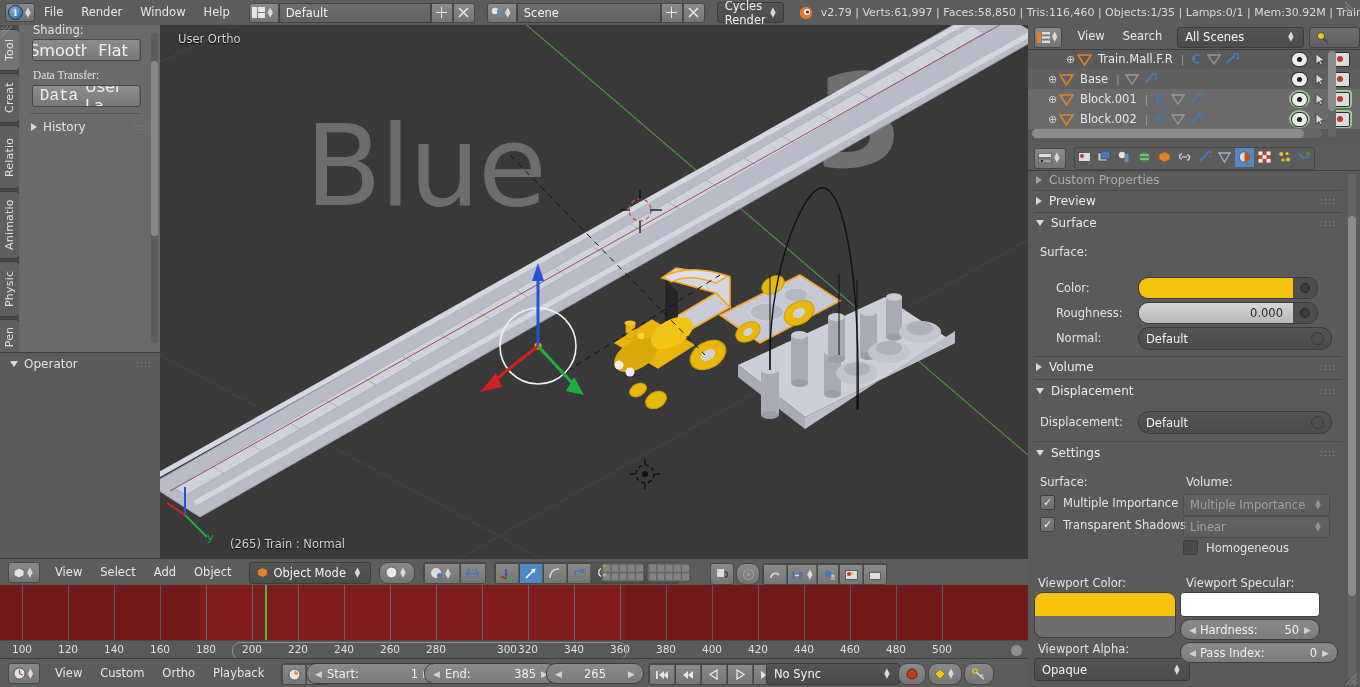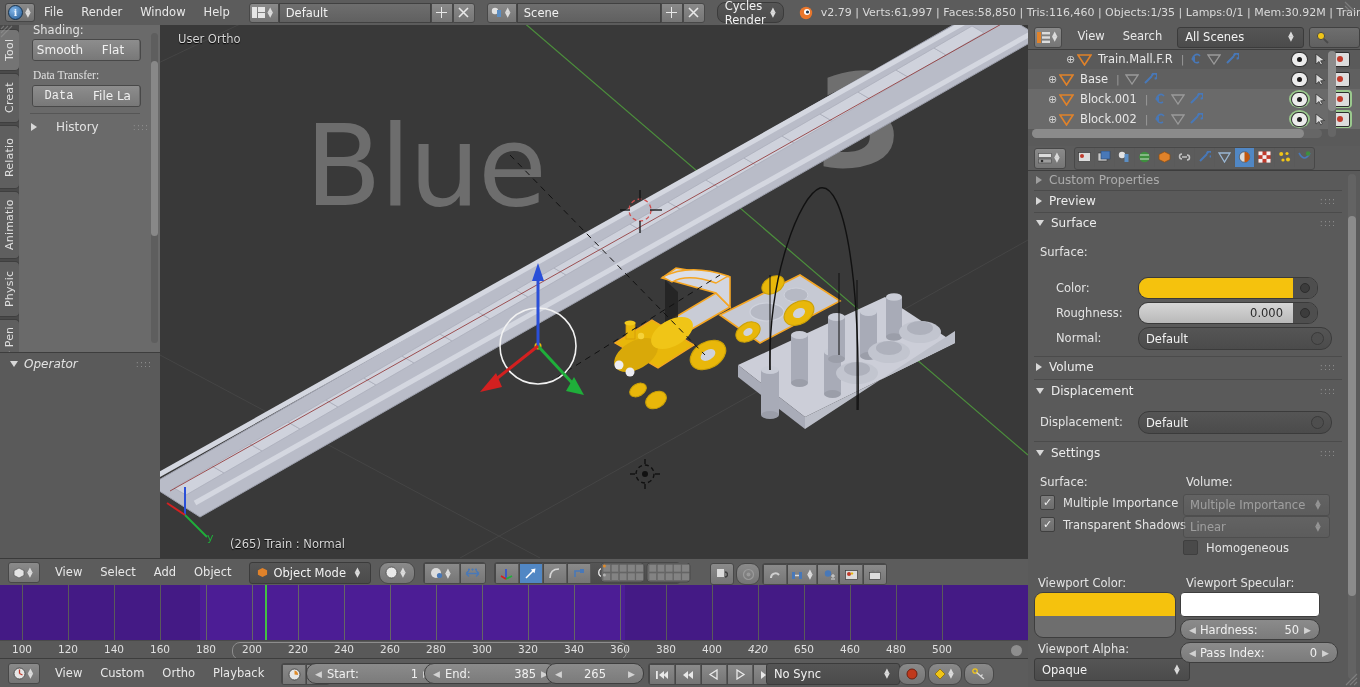--- a/index.html
+++ b/index.html
@@ -6,21 +6,21 @@
   body{width:1360px;height:687px;overflow:hidden;
        font-family:"DejaVu Sans","Liberation Sans",sans-serif;
        font-size:11px;color:#e6e6e6;-webkit-font-smoothing:antialiased;}
   #root{position:relative;width:1360px;height:687px;}
   .abs{position:absolute;}
   .menu-txt{color:#e8e8e8;font-size:11.5px;line-height:1;}
   .menu-item{display:inline-flex;align-items:center;height:19px;padding:0 9px;cursor:default;}
 
   .btn{background:linear-gradient(#8d8d8d,#787878);border:1px solid #474747;
        border-radius:3px;color:#f0f0f0;display:flex;align-items:center;
-       justify-content:center;font-size:12px;cursor:default;}
+       justify-content:center;font-size:16px;cursor:default;}
   .field{background:linear-gradient(#6e6e6e,#606060);border:1px solid #414141;
          border-radius:3px;color:#f2f2f2;display:flex;align-items:center;
          font-size:11.5px;padding:0 6px;cursor:default;}
   .field-dark{background:linear-gradient(#555,#4b4b4b);border:1px solid #3b3b3b;
          border-radius:3px;color:#f2f2f2;display:flex;align-items:center;
          font-size:11.5px;padding:0 7px;cursor:default;}
   .round{border-radius:9px;}
   .iconbtn{background:linear-gradient(#8a8a8a,#757575);border:1px solid #484848;
            display:flex;align-items:center;justify-content:center;cursor:default;}
   .grp{display:flex;border:1px solid #484848;border-radius:3px;overflow:hidden;}
@@ -94,21 +94,21 @@
   .sect{position:absolute;left:8px;width:300px;height:19px;display:flex;align-items:center;
         color:#ececec;font-size:12px;}
   .sepline{position:absolute;left:6px;width:308px;height:1px;background:#4b4b4b;}
   .rowlbl{position:absolute;color:#e4e4e4;font-size:11.5px;}
   .chk{width:13px;height:13px;background:linear-gradient(#7d7d7d,#6c6c6c);
        border:1px solid #3f3f3f;border-radius:2px;display:flex;align-items:center;
        justify-content:center;color:#f2f2f2;font-size:11px;line-height:1;}
   .disabled{opacity:.45;}
 
   
-  #timeline{left:0;top:585px;width:1028px;height:102px;background:#4c1d95;}
+  #timeline{left:0;top:585px;width:1028px;height:102px;background:#7f1d1d;}
   #tl-ruler{position:absolute;left:0;top:55px;width:1028px;height:18px;background:#595959;
             border-top:1px solid #4a4a4a;}
   .ticklbl{position:absolute;top:2px;color:#e0e0e0;font-size:10.5px;
            transform:translateX(-50%);}
   .vline{position:absolute;top:0;width:1px;height:55px;background:#656565;}
   #tl-header{position:absolute;left:0;top:73px;width:1028px;height:29px;background:#5c5c5c;
              display:flex;align-items:center;border-top:1px solid #3d3d3d;}
   .tlbtn{width:24px;height:19px;background:linear-gradient(#8a8a8a,#757575);
          border:1px solid #484848;display:flex;align-items:center;justify-content:center;
          font-size:9px;color:#f0f0f0;}
@@ -178,21 +178,21 @@
             <path d="M5 0h1v11h-1z M0 5h11v1h-11z" fill="#e8e8e8"></path>
           </svg>
       </div>
       <div class="iconbtn" style="width:20px;height:18px;border-radius:0 3px 3px 0;">
         <svg width="11" height="11" viewBox="0 0 11 11">
             <path d="M1 1 L10 10 M10 1 L1 10" stroke="#e8e8e8" stroke-width="1.6"></path>
           </svg>
       </div>
     </div>
 
-    <div class="field-dark" style="margin-left:12px;width:126px;height:19px;justify-content:space-between;border-radius:8px;">
+    <div class="field-dark" style="margin-left:12px;width:126px;height:19px;justify-content:space-between;">
       <span>Cycles Render</span>
       <span class="updown" style="flex-direction:column;">
           <span style="font-size:7px;">▲</span>
           <span style="font-size:7px;">▼</span>
         </span>
     </div>
 
     <div style="display:flex;align-items:center;margin-left:14px;">
       <svg width="16" height="15" viewBox="0 0 16 15">
         <circle cx="8" cy="8" r="6.2" fill="#e8762c"></circle>
@@ -215,43 +215,43 @@
     <div id="toolpanel">
       <div class="abs lbl" style="left:14px;top:-2px;">Shading:</div>
       <div class="abs grp" style="left:13px;top:14px;width:107px;height:20px;">
         <div class="btn" style="width:54px;height:100%;border:none;border-radius:0;">Smooth</div>
         <div class="btn" style="width:52px;height:100%;border:none;border-radius:0;">Flat</div>
       </div>
 
       <div class="abs lbl" style="left:14px;top:44px;font-family:Liberation Serif, serif;">Data Transfer:</div>
       <div class="abs grp" style="left:13px;top:60px;width:107px;height:20px;">
         <div class="btn" style="width:52px;height:100%;border:none;border-radius:0;font-family:Liberation Mono, monospace;">Data</div>
-        <div class="btn" style="width:54px;height:100%;border:none;border-radius:0;">File La</div>
+        <div class="btn" style="width:54px;height:100%;border:none;border-radius:0;">User La</div>
       </div>
 
       <div class="abs" style="left:11px;top:88px;width:110px;height:1px;background:#565656;"></div>
 
       <div class="abs" style="left:12px;top:93px;width:118px;height:18px;display:flex;align-items:center;justify-content:space-between;">
         <span style="display:flex;align-items:center;">
           <span class="tri tri-r"></span>
-          <span class="lbl" style="margin-left:19px;font-size:12px;">History</span>
+          <span class="lbl" style="margin-left:6px;font-size:12px;">History</span>
         </span>
         <span class="grip">::::</span>
       </div>
 
       <div class="abs" style="left:132px;top:8px;width:7px;height:310px;background:#5e5e5e;border-radius:4px;">
         <div style="position:absolute;left:0;top:28px;width:7px;height:175px;background:#888;border-radius:4px;"></div>
       </div>
     </div>
 
     <div id="operator">
       <div class="abs" style="left:10px;top:2px;width:142px;height:18px;display:flex;align-items:center;justify-content:space-between;">
         <span style="display:flex;align-items:center;">
           <span class="tri tri-d"></span>
-          <span class="lbl" style="margin-left:6px;font-size:12px;font-style:italic;">Operator</span>
+          <span class="lbl" style="margin-left:6px;font-size:12px;">Operator</span>
         </span>
         <span class="grip">::::</span>
       </div>
     </div>
   </div>
 
   <div id="viewport" class="abs">
     <svg width="868" height="533" viewBox="0 0 868 533">
       <rect x="0" y="0" width="868" height="533" fill="#393939"></rect>
 
@@ -1088,28 +1088,28 @@
       <div class="ticklbl" style="left:22px;">100</div>
       <div class="ticklbl" style="left:68px;">120</div>
       <div class="ticklbl" style="left:114px;">140</div>
       <div class="ticklbl" style="left:160px;">160</div>
       <div class="ticklbl" style="left:206px;">180</div>
       <div class="ticklbl" style="left:252px;">200</div>
       <div class="ticklbl" style="left:298px;">220</div>
       <div class="ticklbl" style="left:344px;">240</div>
       <div class="ticklbl" style="left:390px;">260</div>
       <div class="ticklbl" style="left:436px;">280</div>
-      <div class="ticklbl" style="left:482px;">300</div>
+      <div class="ticklbl" style="left:507px;">300</div>
       <div class="ticklbl" style="left:528px;">320</div>
       <div class="ticklbl" style="left:574px;">340</div>
       <div class="ticklbl" style="left:620px;text-align:right;">360</div>
       <div class="ticklbl" style="left:666px;">380</div>
       <div class="ticklbl" style="left:712px;">400</div>
-      <div class="ticklbl" style="left:758px;font-style:italic;">420</div>
-      <div class="ticklbl" style="left:804px;">650</div>
+      <div class="ticklbl" style="left:758px;">420</div>
+      <div class="ticklbl" style="left:804px;">440</div>
       <div class="ticklbl" style="left:850px;">460</div>
       <div class="ticklbl" style="left:896px;">480</div>
       <div class="ticklbl" style="left:942px;">500</div>
 
       <div class="abs" style="left:232px;top:1px;width:393px;height:16px;border:1px solid #8d8d8d;border-radius:8px;pointer-events:none;"></div>
       <div class="abs" style="right:6px;top:4px;width:11px;height:11px;border-radius:50%;background:#8e8e8e;"></div>
     </div>
 
     <div id="tl-header">
       <div class="iconbtn" style="margin-left:8px;width:30px;height:19px;border-radius:3px;">

